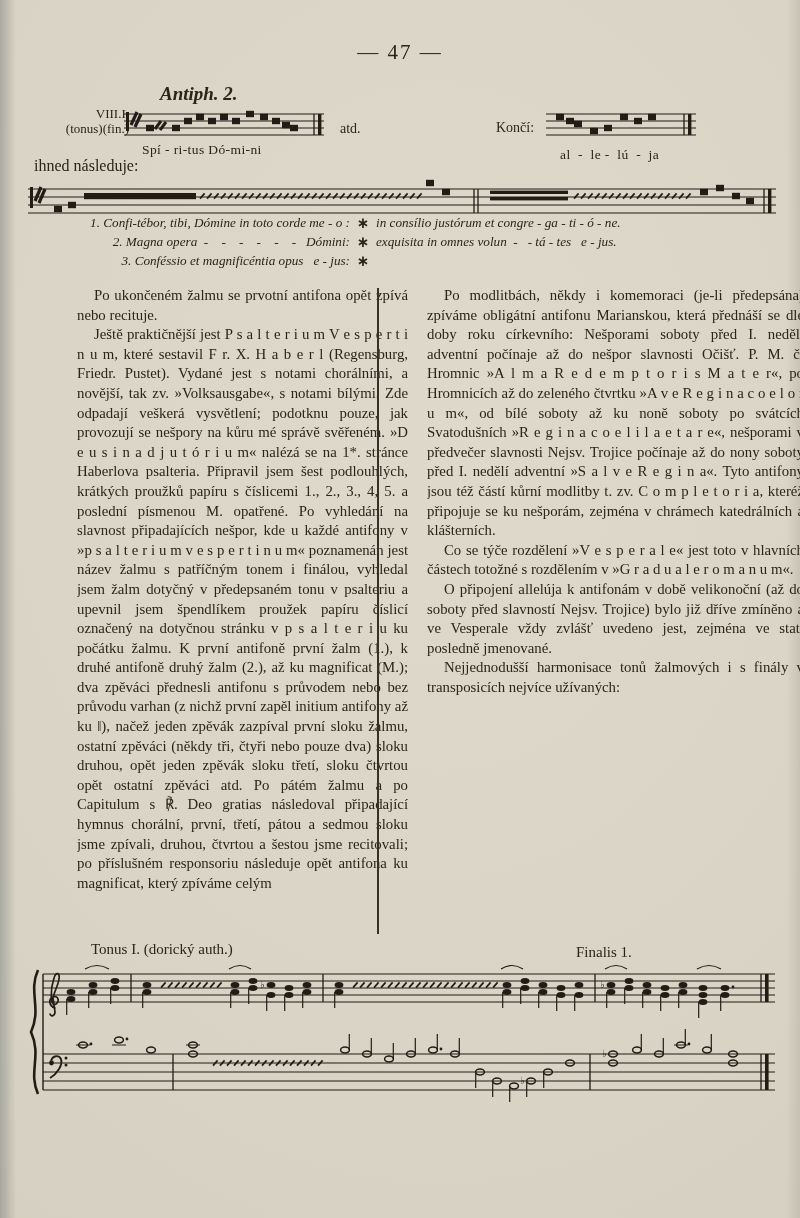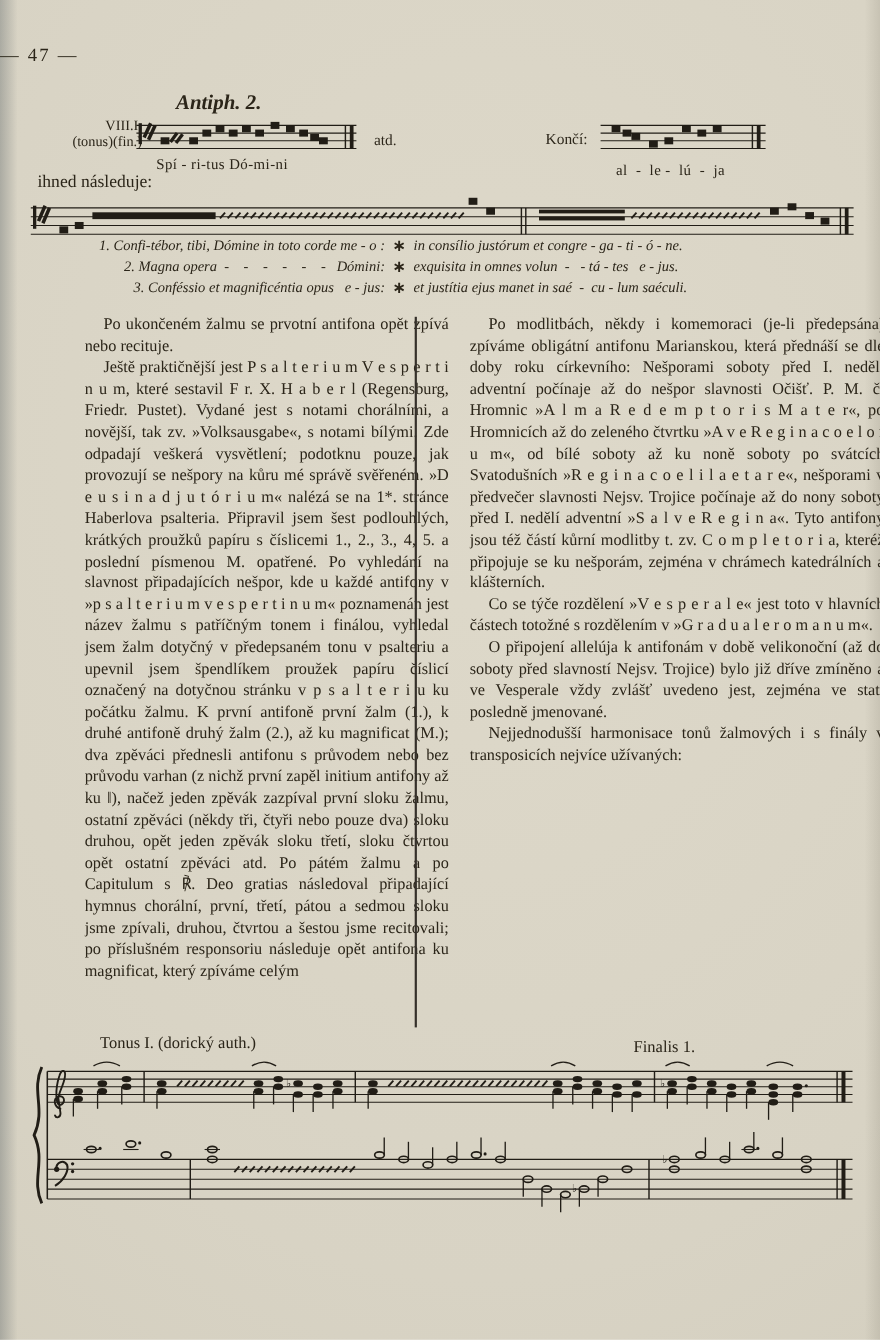--- a/index.html
+++ b/index.html
@@ -7,21 +7,21 @@
     position:relative;width:800px;height:1218px;overflow:hidden;
     font-family:"Liberation Serif","DejaVu Serif",serif;
     color:#2b2519;
     background:
       linear-gradient(90deg, rgba(96,104,106,.38) 0px, rgba(96,104,106,0) 16px),
       linear-gradient(270deg, rgba(120,115,100,.18) 0px, rgba(120,115,100,0) 14px),
       radial-gradient(130% 110% at 55% 35%, #ded9ca 0%, #d8d3c4 55%, #cfcaba 100%);
   }
   .abs{position:absolute;}
   .pre{white-space:pre;}
-  .pagenum{left:0;top:40px;width:100%;font-size:17px;letter-spacing:2px;}
+  .pagenum{left:0;top:40px;width:100%;text-align:center;font-size:21px;letter-spacing:2px;}
   .antiph{left:160px;top:83px;font-size:19px;font-style:italic;font-weight:bold;}
   .tonus-grid{left:33px;top:106px;width:96px;font-size:13px;line-height:15px;}
   .tonus-grid .row{display:flex;justify-content:flex-end;}
   .atd{left:340px;top:121px;font-size:14px;}
   .lyr{font-size:13.5px;letter-spacing:.4px;}
   .lyr1{left:142px;top:142px;}
   .konci{left:496px;top:120px;font-size:14px;}
   .lyr2{left:560px;top:147px;}
   .ihned{left:34px;top:157px;font-size:16px;}
   .verses{left:68px;top:216px;width:708px;font-size:13.2px;}
@@ -194,21 +194,20 @@
       <span class="v-right pre">in consílio justórum et congre - ga - ti - ó - ne.</span>
     </div>
     <div class="verse-row">
       <span class="v-left pre">2. Magna opera  -    -    -    -    -    -   Dómini:</span>
       <span class="v-star">∗</span>
       <span class="v-right pre">exquisita in omnes volun  -   - tá - tes   e - jus.</span>
     </div>
     <div class="verse-row">
       <span class="v-left pre">3. Conféssio et magnificéntia opus   e - jus:</span>
       <span class="v-star">∗</span>
-      <span class="v-right pre">et justítia ejus manet in saé  -  cu - lum saéculi.</span>
     </div>
   </div>
 
   <div class="col col-left">
     <p class="para indent">Po ukončeném žalmu se prvotní antifona opět zpívá nebo recituje.</p>
     <p class="para indent">Ještě praktičnější jest P s a l t e r i u m V e s p e r t i n u m, které sestavil F r. X. H a b e r l (Regensburg, Friedr. Pustet). Vydané jest s notami chorálními, a novější, tak zv. »Volksausgabe«, s notami bílými. Zde odpadají veškerá vysvětlení; podotknu pouze, jak provozují se nešpory na kůru mé správě svěřeném. »D e u s  i n  a d j u t ó r i u m« nalézá se na 1*. stránce Haberlova psalteria. Připravil jsem šest podlouhlých, krátkých proužků papíru s číslicemi 1., 2., 3., 4, 5. a poslední písmenou M. opatřené. Po vyhledání na slavnost připadajících nešpor, kde u každé antifony v »p s a l t e r i u m  v e s p e r t i n u m« poznamenán jest název žalmu s patříčným tonem i finálou, vyhledal jsem žalm dotyčný v předepsaném tonu v psalteriu a upevnil jsem špendlíkem proužek papíru číslicí označený na dotyčnou stránku v p s a l t e r i u ku počátku žalmu. K první antifoně první žalm (1.), k druhé antifoně druhý žalm (2.), až ku magnificat (M.); dva zpěváci přednesli antifonu s průvodem nebo bez průvodu varhan (z nichž první zapěl initium antifony až ku ‖), načež jeden zpěvák zazpíval první sloku žalmu, ostatní zpěváci (někdy tři, čtyři nebo pouze dva) sloku druhou, opět jeden zpěvák sloku třetí, sloku čtvrtou opět ostatní zpěváci atd. Po pátém žalmu a po Capitulum s ℟. Deo gratias následoval připadající hymnus chorální, první, třetí, pátou a sedmou sloku jsme zpívali, druhou, čtvrtou a šestou jsme recitovali; po příslušném responsoriu následuje opět antifona ku magnificat, který zpíváme celým</p>
   </div>
 
   <div class="abs divider"></div>
 

